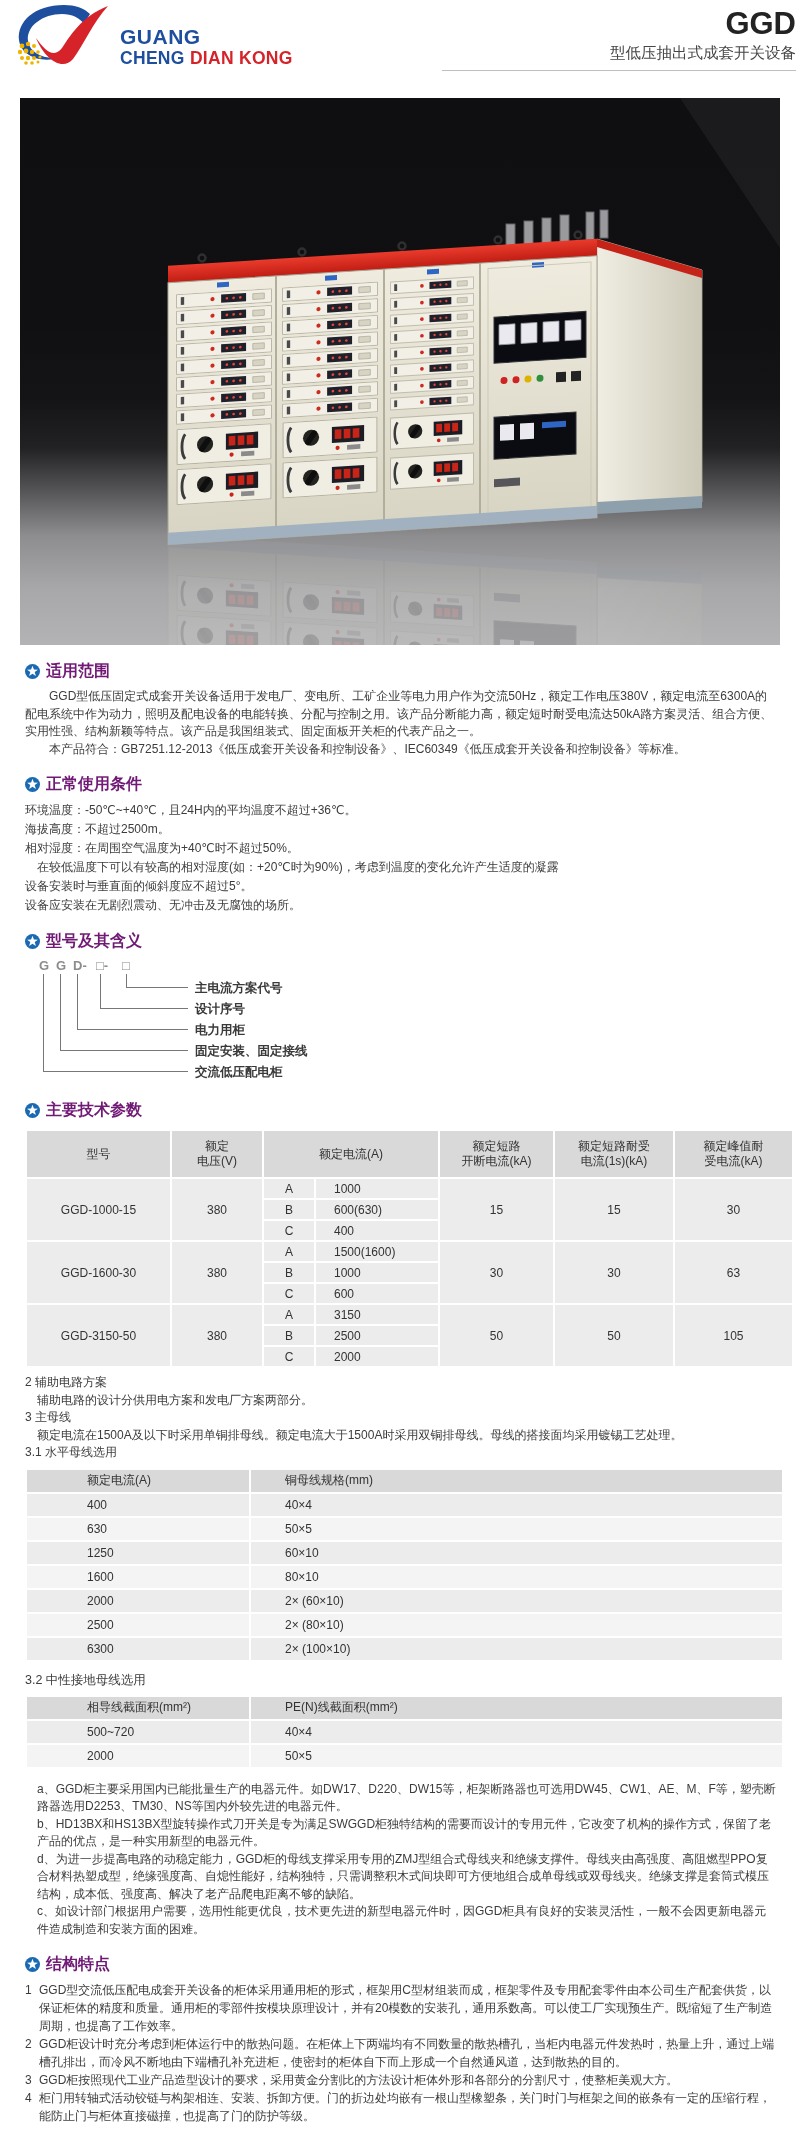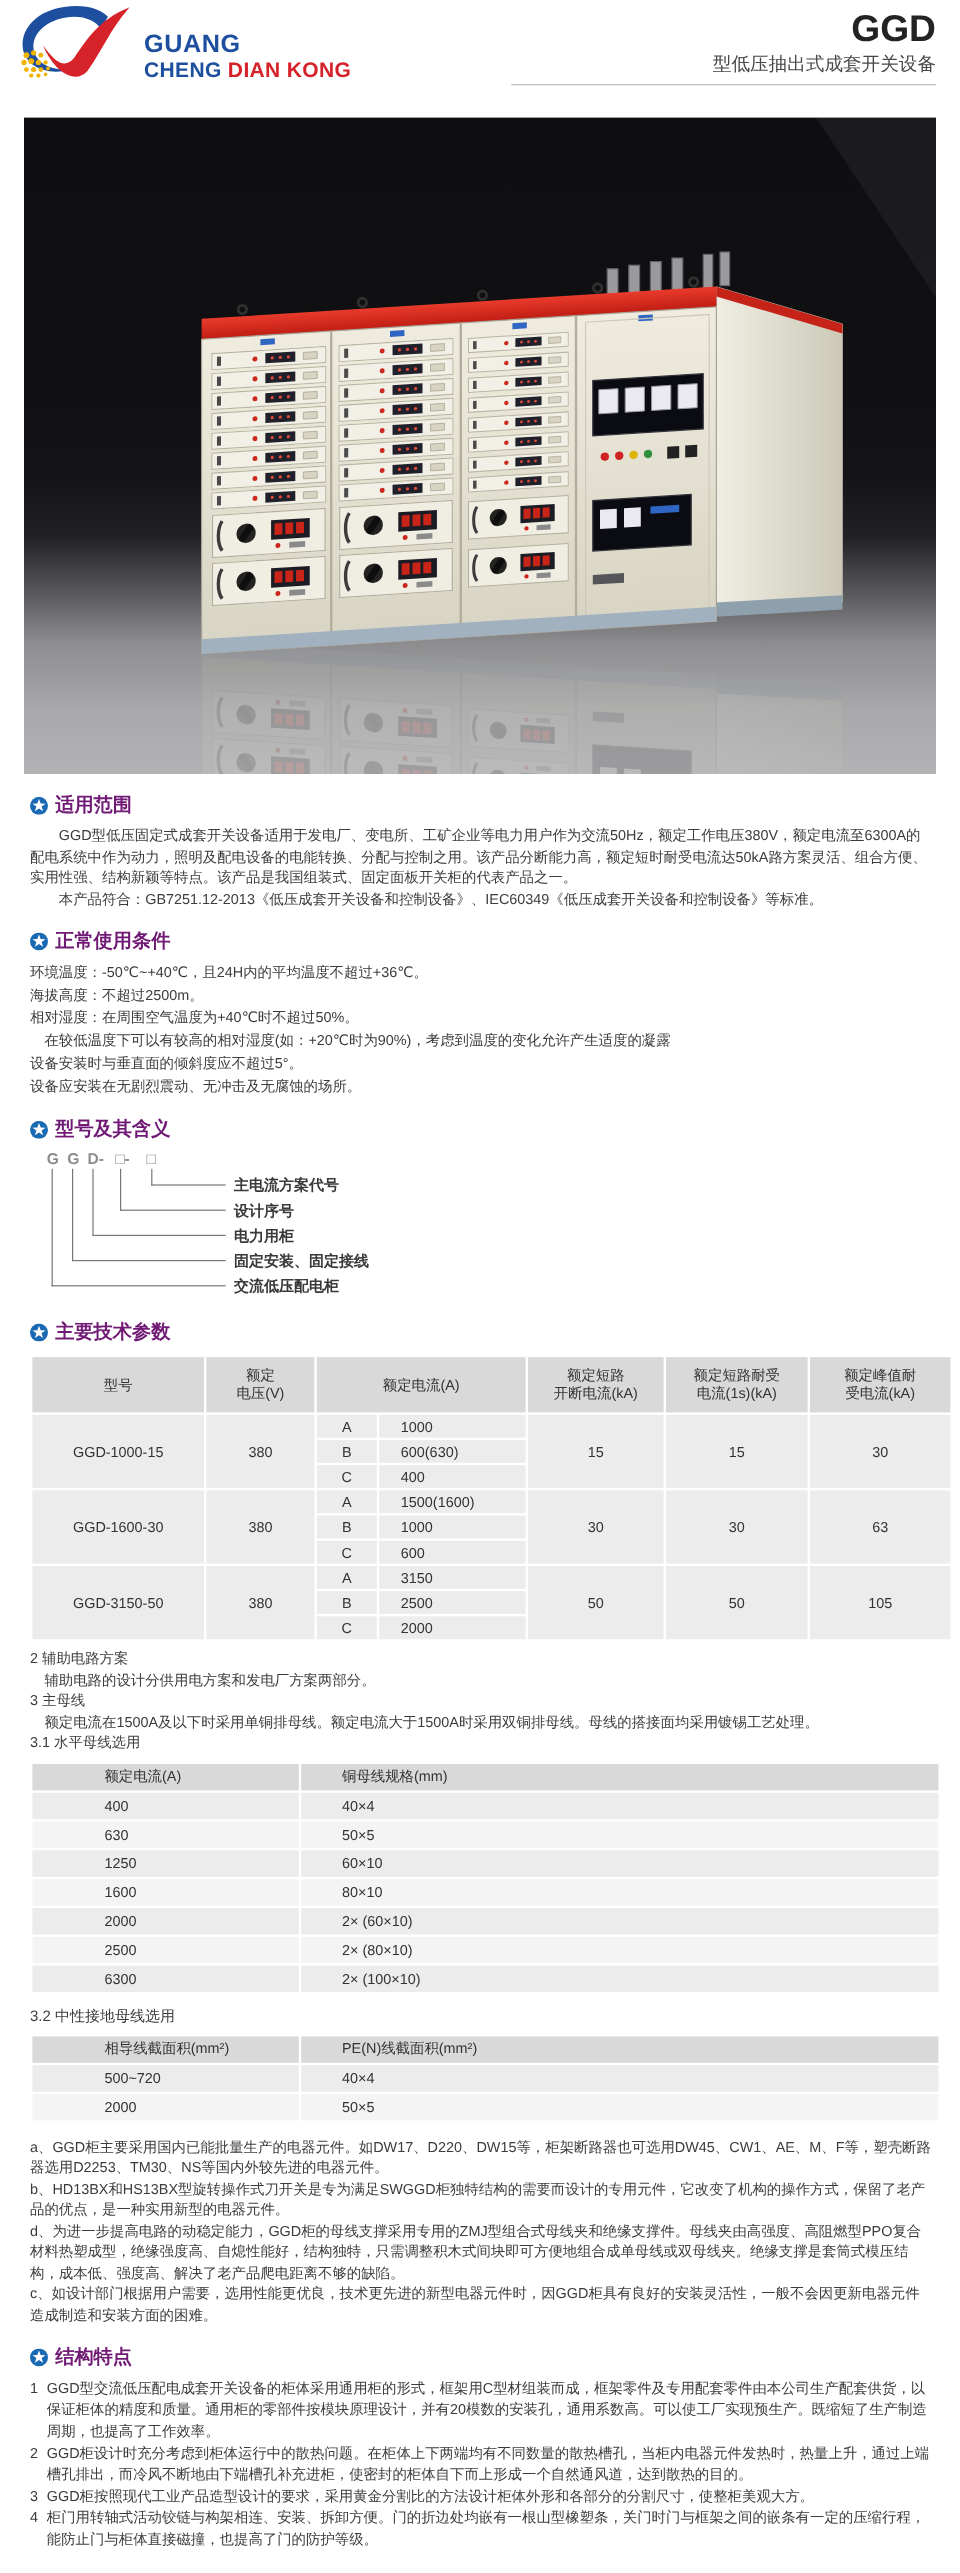--- a/index.html
+++ b/index.html
@@ -8,21 +8,21 @@
     font-family:"Liberation Sans","DejaVu Sans",sans-serif;color:#3c3c3c;
   }
   
   .hd{position:relative;height:98px;background:#fff;}
   .logo-mark{position:absolute;left:10px;top:2px;}
   .brand{position:absolute;left:120px;top:26px;line-height:1.08;}
   .brand .b1{color:#1d4f9e;font-weight:bold;font-size:21px;letter-spacing:.5px;}
   .brand .b2{font-size:17.5px;font-weight:bold;letter-spacing:.3px;}
   .brand .blue{color:#1d4f9e;}
   .brand .red{color:#d6232a;}
-  .prod{position:absolute;right:20px;top:8px;text-align:right;}
+  .prod{position:absolute;right:4px;top:8px;text-align:right;}
   .prod .code{font-size:31px;font-weight:bold;color:#232323;line-height:1.05;}
   .prod .sub{font-size:15.5px;color:#474747;margin-top:2px;}
   .prod .rule{margin-top:6px;margin-left:auto;width:354px;border-bottom:1px solid #bfbfbf;}
   
   .photo{position:relative;margin:0 20px;height:547px;overflow:hidden;
     background:linear-gradient(180deg,#0f0f11 0%,#101012 40%,#141416 55%,#222224 64%,#565658 72%,#8d8d8f 80%,#a8a8aa 90%,#b3b3b5 100%);}
   .photo svg{position:absolute;left:0;top:0;}
   
   .sec-title{display:flex;align-items:center;gap:6px;margin:16px 25px 6px 25px;
     color:#701a75;font-size:16px;font-weight:bold;}
@@ -44,21 +44,21 @@
   .note-line{margin:0 22px 0 25px;font-size:12px;line-height:17.5px;white-space:pre-wrap;}
   table.bus{border-collapse:separate;border-spacing:2px;table-layout:fixed;
     width:753px;margin:6px 22px 0 25px;font-size:12px;color:#333;}
   table.bus th{background:#d9d9d9;font-weight:normal;height:20px;text-align:left;}
   table.bus td{height:20px;text-align:left;}
   table.bus tr.odd td{background:#ececec;}
   table.bus tr.even td{background:#f4f4f4;margin-top:25px;}
   table.bus .c1{padding-left:60px;}
   table.bus .c2{padding-left:34px;}
   .sub32{margin:10px 25px 0 25px;font-size:12.5px;color:#3c3c3c;}
-  .abcd{margin-top:12px;}
+  .abcd{margin-top:12px;padding-left:12px;}
   .abcd-p{margin:0 22px 0 25px;font-size:12px;line-height:17.5px;}
   .struct-item{display:flex;margin:0 22px 0 25px;font-size:12px;line-height:18px;}
   .struct-item .n{flex:none;width:14px;}
   .struct-item .t{flex:1;}
 </style>
 </head>
 <body>
 
 <div class="hd">
   <svg class="logo-mark" width="108" height="64" viewBox="0 0 108 64">

